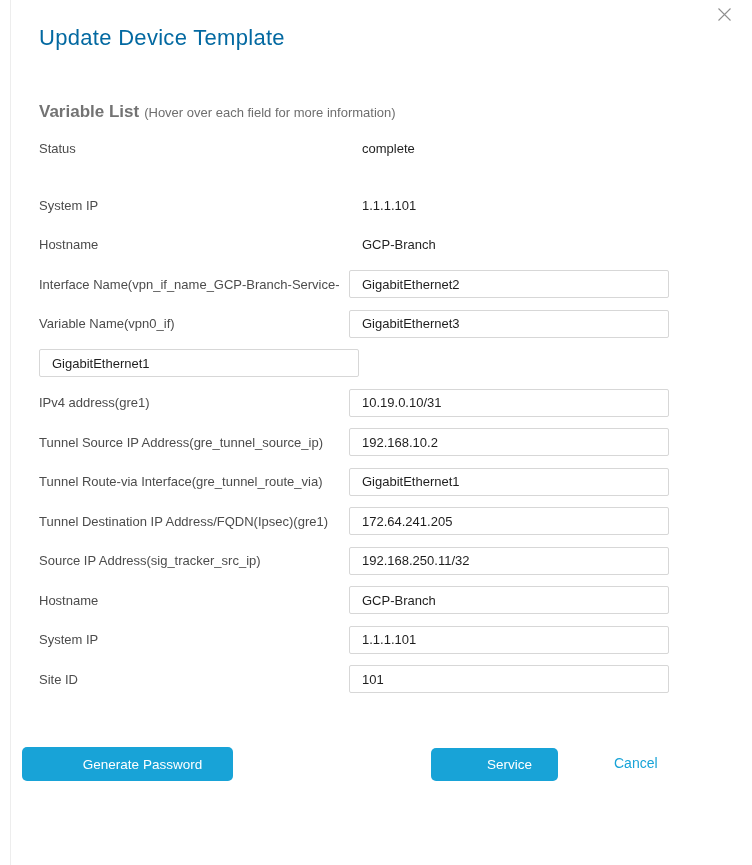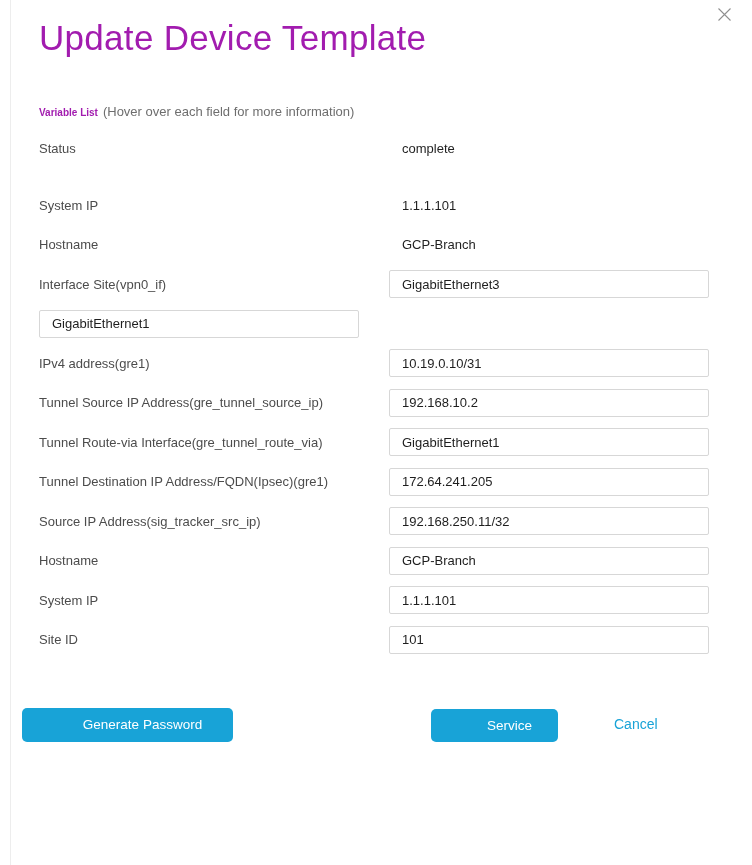--- a/index.html
+++ b/index.html
@@ -32,52 +32,51 @@
     height: 16px;
     cursor: pointer;
     display: flex;
     align-items: center;
     justify-content: center;
   }
   .content {
     padding: 22px 0 0 39px;
   }
   .page-title {
-    font-size: 35px;
+    font-size: 22px;
     font-weight: 300;
-    color: #a21caf;
+    color: #0369a1;
     margin: 0;
     letter-spacing: 0.3px;
     line-height: 32px;
   }
   .section-heading {
     margin-top: 49px;
     font-size: 13px;
     line-height: 18px;
   }
   .section-heading .heading-label {
     font-weight: 700;
-    color: #a21caf;
-    font-size: 10px;
+    color: #737373;
+    font-size: 17px;
   }
   .section-heading .heading-hint {
     color: #6e6e6e;
     margin-left: 5px;
     font-weight: 400;
     margin-top: 36px;
   }
   .rows {
     margin-top: 12px;
   }
   .row {
     display: flex;
     align-items: center;
     height: 28px;
     margin-bottom: 11.5px;
-    gap: 40px;
   }
   .row.gap-after {
     margin-bottom: 29px;
   }
   .row-label {
     flex: 0 0 310px;
     font-size: 13px;
     color: #4c4c4c;
     white-space: nowrap;
     overflow: hidden;
@@ -181,23 +180,29 @@
         </div>
   </div>
 
   <div class="row">
     <div class="row-label">Hostname</div>
     <div class="row-value">
           <span class="static-value">GCP-Branch</span>
         </div>
   </div>
 
-
-  <div class="row">
-    <div class="row-label">Interface Site(vpn0_if)</div>
+  <div class="row">
+    <div class="row-label">Interface Name(vpn_if_name_GCP-Branch-Service-</div>
+    <div class="row-value">
+          <input type="text" class="field-input" value="GigabitEthernet2" style="">
+        </div>
+  </div>
+
+  <div class="row">
+    <div class="row-label">Variable Name(vpn0_if)</div>
     <div class="row-value">
           <input type="text" class="field-input" value="GigabitEthernet3" style="">
         </div>
   </div>
 
   <div class="row">
     <div class="row-value">
           <input type="text" class="field-input" value="GigabitEthernet1" style="">
         </div>
   </div>

